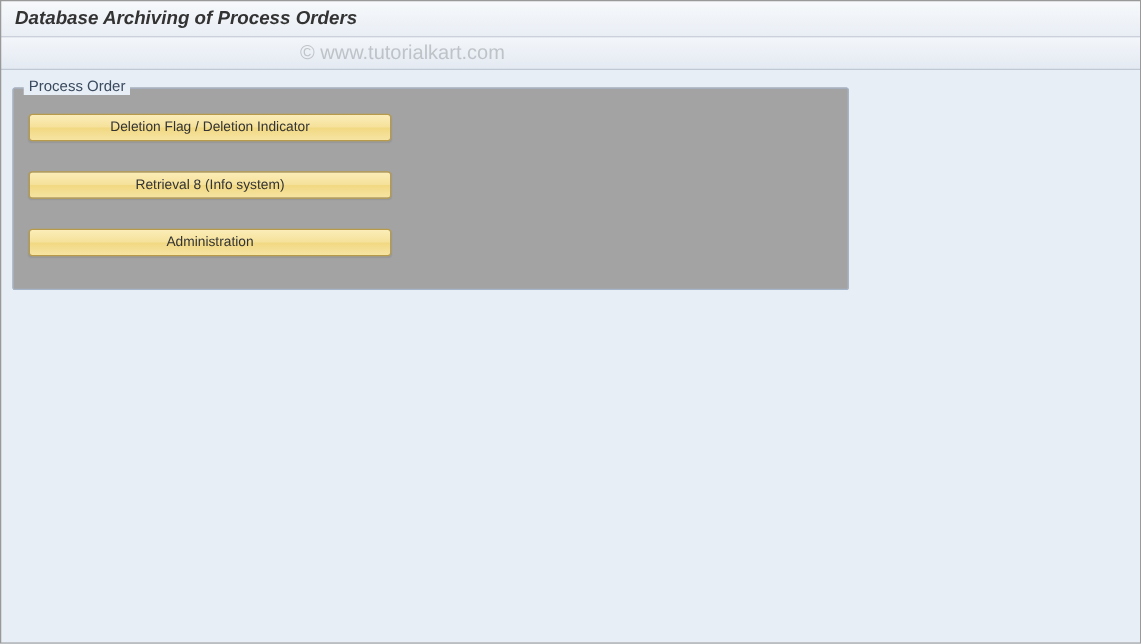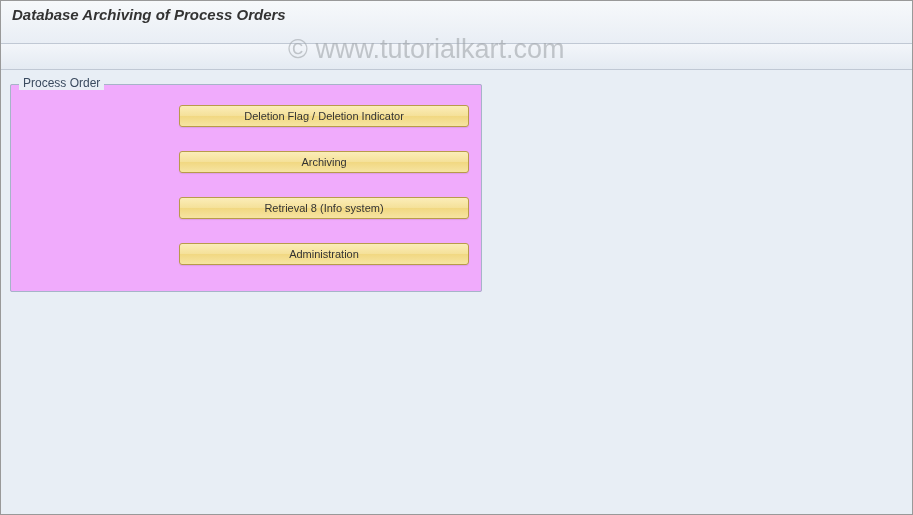--- a/index.html
+++ b/index.html
@@ -12,57 +12,57 @@
       background: #e8eef5;
       width: 913px;
       height: 515px;
       overflow: hidden;
       position: relative;
     }
     .title-bar {
       background: linear-gradient(to bottom, #f7f9fb 0%, #e9eef5 100%);
       border-bottom: 1px solid #c0c8d4;
       padding: 6px 12px;
-      height: 44px;
+      height: 30px;
     }
     .title-bar h1 {
       font-size: 15px;
       font-weight: bold;
       font-style: italic;
       color: #333;
     }
     .toolbar {
       background: linear-gradient(to bottom, #f3f6fa 0%, #e4eaf2 100%);
       border-bottom: 1px solid #c0c8d4;
       height: 26px;
     }
     .content {
       padding: 14px 10px;
       background: #e8eef5;
     }
     .group-box {
-      width: 472px;
+      width: 669px;
       border: 1px solid #a6b4c8;
-      background: #f0abfc;
+      background: #a3a3a3;
       position: relative;
       padding: 20px 12px 20px 12px;
       border-radius: 2px;
     }
     .group-title {
       position: absolute;
       top: -9px;
       left: 8px;
       background: #e8eef5;
       padding: 0 4px;
       font-size: 12px;
       color: #3a4a5f;
     }
     .btn-row {
       display: flex;
-      justify-content: flex-end;
+      justify-content: flex-start;
       margin-bottom: 24px;
     }
     .btn-row:last-child {
       margin-bottom: 6px;
     }
     .sap-button {
       width: 290px;
       height: 22px;
       background: linear-gradient(to bottom, #fbedb8 0%, #f5e19a 48%, #f1d882 52%, #f6e4a2 100%);
       border: 1px solid #b89b4a;
@@ -71,26 +71,25 @@
       color: #333;
       cursor: pointer;
       text-align: center;
       line-height: 20px;
       box-shadow: 0 1px 1px rgba(0,0,0,0.08);
     }
     .watermark {
       position: absolute;
       top: 34px;
       left: 240px;
-      font-size: 27px;
+      font-size: 16px;
       color: rgba(160,165,170,0.6);
       font-family: Arial, sans-serif;
       pointer-events: none;
       z-index: 50;
-      margin-left: 48px;
     }
     .outer-border {
       border: 1px solid #999;
       width: 913px;
       height: 515px;
       position: absolute;
       top: 0;
       left: 0;
       pointer-events: none;
     }
@@ -107,23 +106,20 @@
 <div class="watermark">© www.tutorialkart.com</div>
 
 <div class="content">
   <fieldset class="group-box">
     <span class="group-title">Process Order</span>
 
     <div class="btn-row">
       <button class="sap-button">Deletion Flag / Deletion Indicator</button>
     </div>
     <div class="btn-row">
-      <button class="sap-button">Archiving</button>
-    </div>
-    <div class="btn-row">
       <button class="sap-button">Retrieval 8 (Info system)</button>
     </div>
     <div class="btn-row">
       <button class="sap-button">Administration</button>
     </div>
   </fieldset>
 </div>
 
 <div class="outer-border"></div>
 

